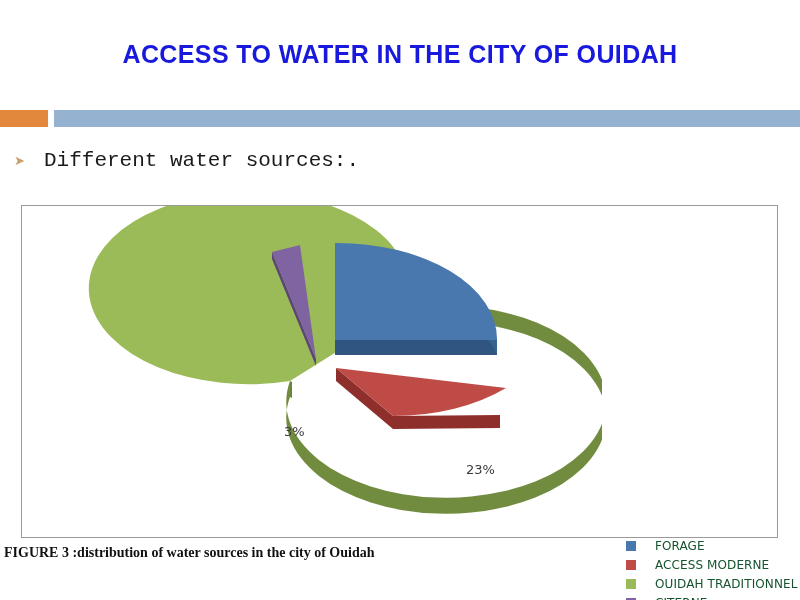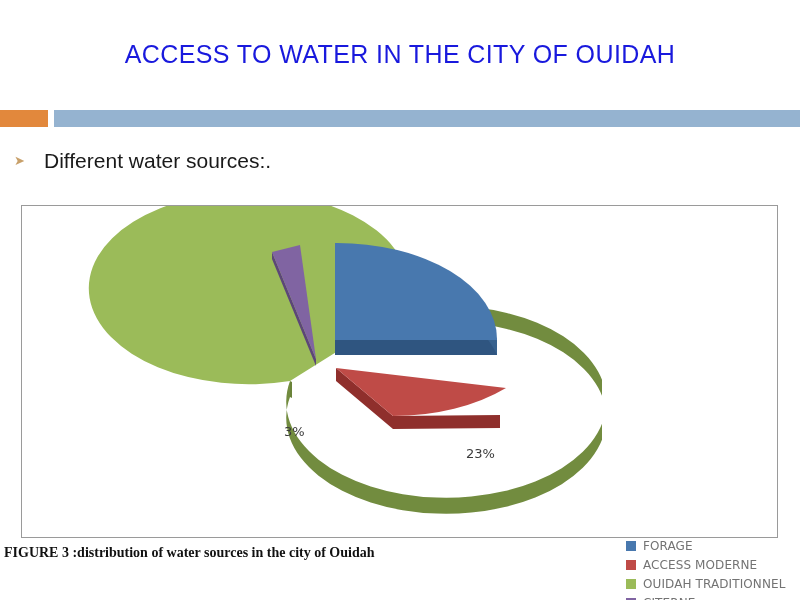--- a/index.html
+++ b/index.html
@@ -16,21 +16,21 @@
   }
 
   
   #slide-title {
     position: absolute;
     left: 0;
     top: 40px;
     width: 800px;
     text-align: center;
     font-family: "Liberation Sans", sans-serif;
-    font-weight: normal;
+    font-weight: bold;
     font-size: 25px;
     letter-spacing: 0.4px;
     color: #1919dd;
     white-space: nowrap;
   }
 
   
   #accent-bar-orange {
     position: absolute;
     left: 0;
@@ -62,21 +62,21 @@
     top: 9px;
     font-size: 13px;
     color: #c8a06a;
     font-family: "DejaVu Sans", sans-serif;
     line-height: 1;
   }
   #bullet-text {
     position: absolute;
     left: 44px;
     top: 0;
-    font-family: Liberation Sans, sans-serif;
+    font-family: Liberation Mono, monospace;
     font-size: 21px;
     color: #1a1a1a;
     line-height: 32px;
     white-space: nowrap;
   }
 
   
   #chart-frame {
     position: absolute;
     left: 21px;
@@ -104,21 +104,21 @@
 
   
   .pct-label {
     position: absolute;
     font-family: "DejaVu Sans", sans-serif;
     font-size: 13px;
     color: #3b3b3b;
     white-space: nowrap;
   }
   #pct-citerne  { left: 262px; top: 218px; }
-  #pct-forage   { left: 444px; top: 240px; text-align: right; }
+  #pct-forage   { left: 444px; top: 256px; text-align: right; }
   #pct-moderne  { left: 508px; top: 392px; }
   #legend {
     position: absolute;
     left: 604px;
     top: 330px;
     width: 180px;
   }
   .legend-item {
     display: flex;
     align-items: center;
@@ -126,23 +126,24 @@
   }
   .legend-swatch {
     width: 10px;
     height: 10px;
     margin-right: 7px;
     flex: none;
   }
   .legend-label {
     font-family: "DejaVu Sans", sans-serif;
     font-size: 12px;
-    color: #737373;
+    color: #14532d;
     white-space: nowrap;
     letter-spacing: 0.1px;
+    margin-left: 12px;
   }
 
   
   #chart-caption {
     position: absolute;
     left: 4px;
     top: 545px;
     width: 800px;
     font-family: "Liberation Serif", serif;
     font-weight: bold;

